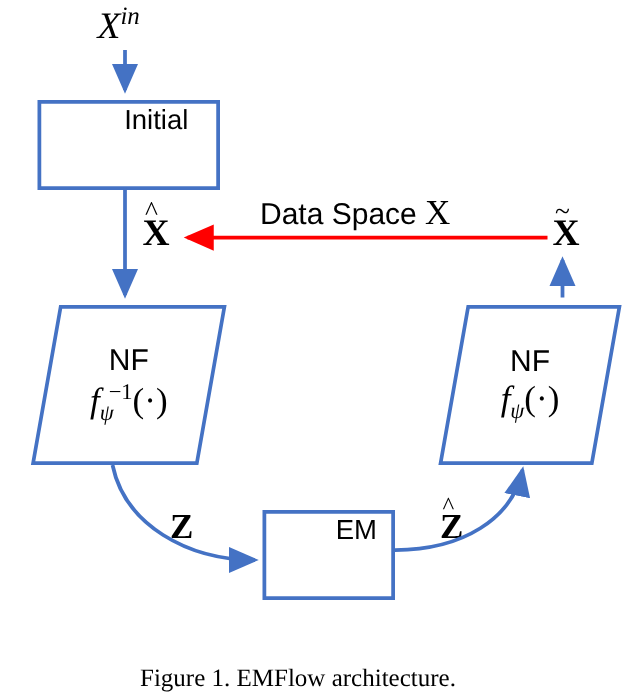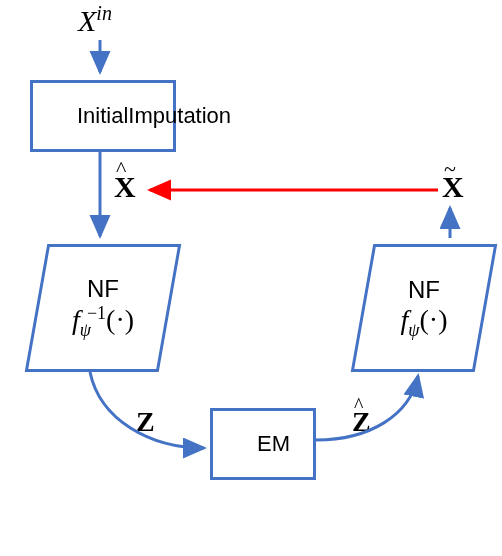--- a/index.html
+++ b/index.html
@@ -49,20 +49,21 @@
     transform: skewX(10deg);
     height: 100%;
     display: flex;
     flex-direction: column;
     justify-content: center;
     align-items: center;
   }
   .rowinner {
     height: 100%;
     display: flex;
+    flex-direction: column;
     justify-content: flex-start;
     align-items: center;
     margin-left: 44px;
   }
   svg.arrows {
     position: absolute;
     left: 0; top: 0;
     width: 502px; height: 556px;
     pointer-events: none;
   }
@@ -85,31 +86,33 @@
 
 <div class="stage">
 
   <div class="lbl serif-math fs30" style="left:78px; top:2px;">
     <span class="italic">X</span><sup class="italic fs20">in</sup>
   </div>
 
   <div class="box fs22" style="left:30px; top:80px; width:140px; height:66px;">
     <div class="rowinner">
       <div>Initial</div>
-      <div>Imputation</div>
     </div>
   </div>
 
   <div class="lbl serif-math fs30" style="left:114px; top:170px;">
     <span style="position:relative;">
       <span style="position:absolute; left:2px; top:-14px; font-size:22px;">^</span>
       <b>X</b>
     </span>
   </div>
 
+  <div class="lbl fs24" style="left:208px; top:155px; font-family:Arial,Helvetica,sans-serif;">
+    <span>Data Space </span><span class="script fs28">X</span>
+  </div>
 
   <div class="lbl serif-math fs30" style="left:442px; top:170px;">
     <span style="position:relative;">
       <span style="position:absolute; left:2px; top:-14px; font-size:22px;">~</span>
       <b>X</b>
     </span>
   </div>
 
   <div class="para" style="left:36px; top:244px; width:128px; height:122px;">
     <div class="inner">
@@ -140,20 +143,21 @@
     </span>
   </div>
 
   <div class="box fs22" style="left:210px; top:408px; width:100px; height:66px;">
     <div class="rowinner">
       <div>EM</div>
     </div>
   </div>
 
 
+  <div class="lbl caption" style="left:112px; top:532px;">Figure 1. EMFlow architecture.</div>
 
   <svg class="arrows">
     <defs>
       <marker id="ah-blue" markerWidth="10" markerHeight="10" refX="7" refY="3.5" orient="auto" markerUnits="strokeWidth">
         <path d="M0,0 L8,3.5 L0,7 Z" fill="#4472c4"></path>
       </marker>
       <marker id="ah-red" markerWidth="10" markerHeight="10" refX="7" refY="3.5" orient="auto" markerUnits="strokeWidth">
         <path d="M0,0 L8,3.5 L0,7 Z" fill="#ff0000"></path>
       </marker>
     </defs>

